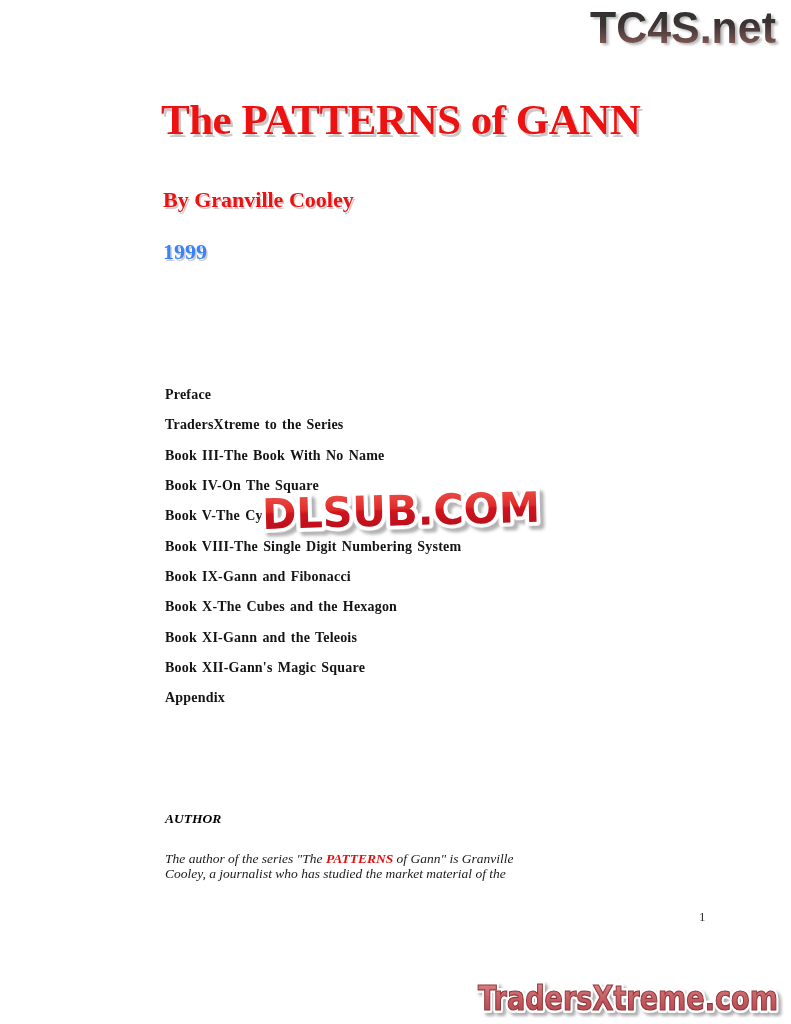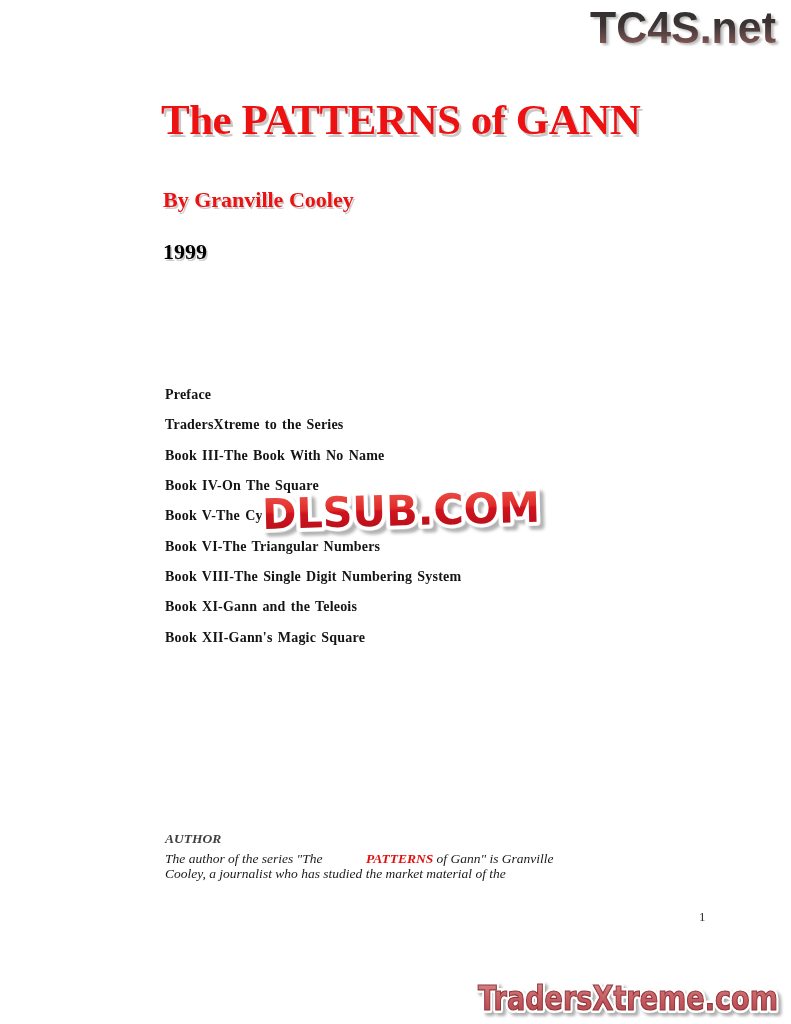--- a/index.html
+++ b/index.html
@@ -6,31 +6,31 @@
   body{width:791px;height:1024px;background:#ffffff;position:relative;
        font-family:"Liberation Serif", serif;overflow:hidden;}
   .page{position:absolute;left:0;top:0;width:733px;height:1024px;background:#ffffff;}
 
   .doc-title{position:absolute;left:161px;top:98px;font-size:43px;font-weight:bold;
     color:#ee1111;letter-spacing:-0.5px;white-space:nowrap;line-height:44px;
     text-shadow:2.5px 2.5px 0.5px #c9c9c9;}
   .doc-byline{position:absolute;left:163px;top:188px;font-size:22px;font-weight:bold;
     color:#ee1111;white-space:nowrap;line-height:24px;text-shadow:1.5px 1.5px 0.5px #cccccc;text-align:center;}
   .doc-year{position:absolute;left:163px;top:240px;font-size:22px;font-weight:bold;
-    color:#000000;line-height:24px;text-shadow:1.5px 1.5px 0.5px #cccccc;}
+    color:#3b82f6;line-height:24px;text-shadow:1.5px 1.5px 0.5px #cccccc;}
 
   .toc{position:absolute;left:165px;top:335px;margin-top:45px;}
   .toc-item{height:30.35px;line-height:30.35px;font-size:14px;font-weight:bold;
     color:#141414;letter-spacing:0.2px;word-spacing:1.5px;white-space:nowrap;}
 
-  .author-heading{position:absolute;left:165px;top:831px;font-size:13.5px;
-    font-weight:bold;font-style:italic;color:#404040;}
+  .author-heading{position:absolute;left:165px;top:811px;font-size:13.5px;
+    font-weight:bold;font-style:italic;color:#000000;}
   .author-par{position:absolute;left:165px;top:851px;font-size:13.5px;font-style:italic;
     color:#1a1a1a;line-height:15.3px;white-space:nowrap;}
-  .author-par .hl{color:#e01010;font-weight:bold;margin-left:40px;}
+  .author-par .hl{color:#e01010;font-weight:bold;}
 
   .page-number{position:absolute;left:699px;top:909px;font-size:13px;color:#333333;}
 
   .svg-abs{position:absolute;}
   #svg-tc4s{left:584px;top:1px;}
   #svg-dlsub{left:244px;top:474px;}
   #svg-traders{left:464px;top:973px;}
 </style>
 </head>
 <body>
@@ -55,24 +55,26 @@
   <div class="doc-title">The PATTERNS of GANN</div>
   <div class="doc-byline">By Granville Cooley</div>
   <div class="doc-year">1999</div>
 
   <div class="toc">
     <div class="toc-item">Preface</div>
     <div class="toc-item">TradersXtreme to the Series</div>
     <div class="toc-item">Book III-The Book With No Name</div>
     <div class="toc-item">Book IV-On The Square</div>
     <div class="toc-item">Book V-The Cyc</div>
-    <div class="toc-item">Book VI-The Triangular Numbers</div>
     <div class="toc-item">Book VIII-The Single Digit Numbering System</div>
+    <div class="toc-item">Book IX-Gann and Fibonacci</div>
+    <div class="toc-item">Book X-The Cubes and the Hexagon</div>
     <div class="toc-item">Book XI-Gann and the Teleois</div>
     <div class="toc-item">Book XII-Gann's Magic Square</div>
+    <div class="toc-item">Appendix</div>
   </div>
 
   <svg id="svg-dlsub" class="svg-abs" width="334" height="74">
     <defs>
       <linearGradient id="gdl" x1="0" y1="0" x2="0" y2="1">
         <stop offset="0" stop-color="#ef5a52"></stop>
         <stop offset="0.45" stop-color="#e02a28"></stop>
         <stop offset="0.5" stop-color="#cf1420"></stop>
         <stop offset="1" stop-color="#b00d16"></stop>
       </linearGradient>

